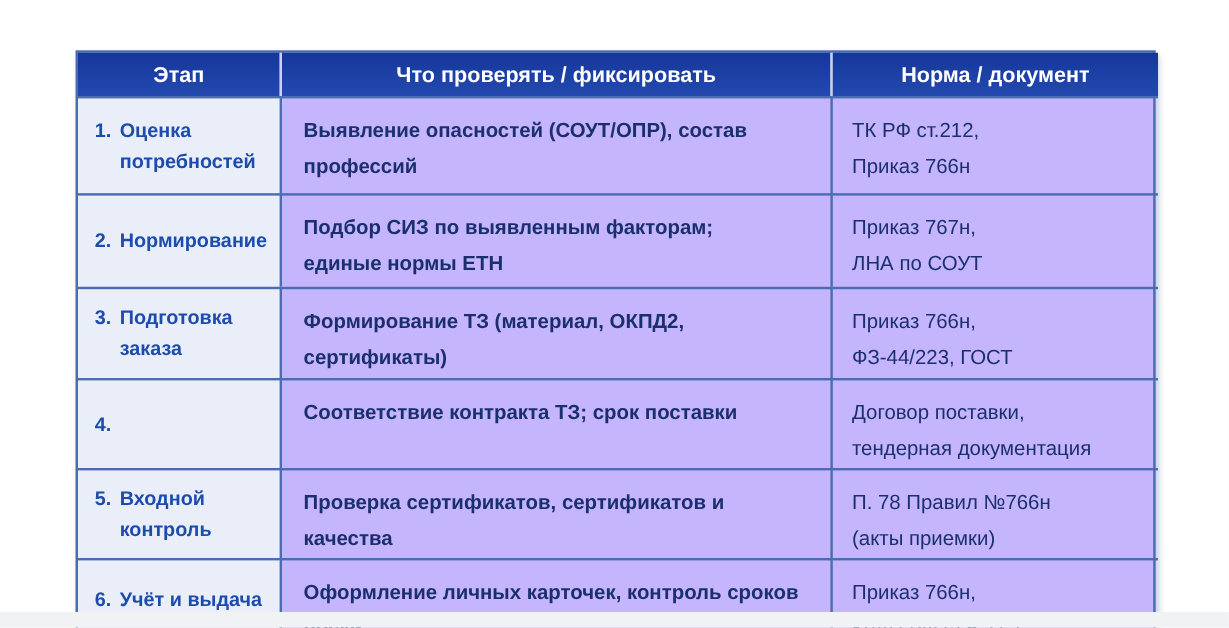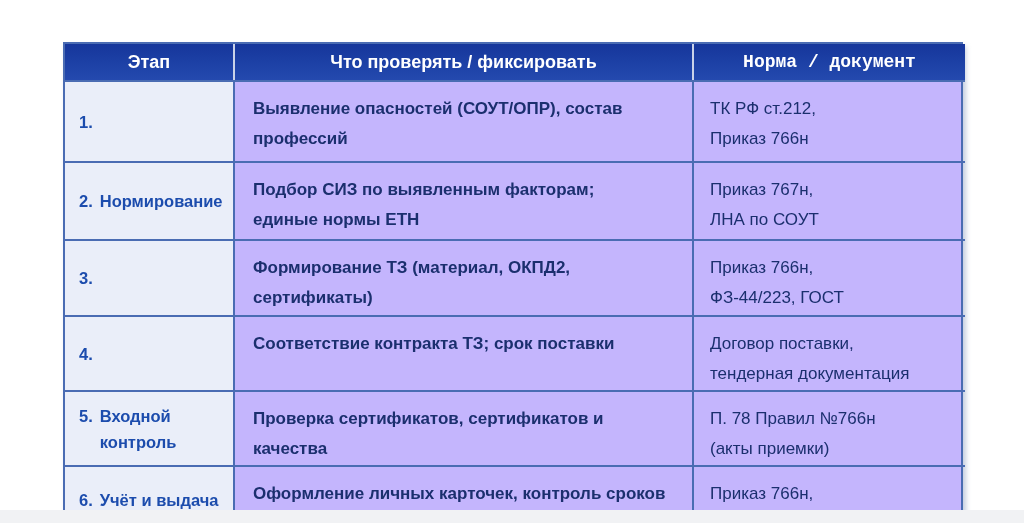--- a/index.html
+++ b/index.html
@@ -30,21 +30,21 @@
     background: linear-gradient(180deg, #16369b 0%, #1d41a6 55%, #2449ae 100%);
     color: #ffffff;
     font-weight: bold;
     font-size: 18px;
     display: flex;
     align-items: center;
     justify-content: center;
     border-right: 2px solid #c9d2e8;
     box-sizing: border-box;
   }
-  .th:last-child { border-right: none; font-family: Liberation Mono, monospace; }
+  .th:last-child { border-right: none; }
   .cell {
     box-sizing: border-box;
     border-top: 2px solid #4a6cb3;
     font-size: 17px;
     line-height: 30px;
     color: #1b2f6e;
     white-space: pre-line;
     padding: 12px 12px 6px 18px;
     overflow: hidden;
   }
@@ -77,41 +77,41 @@
 
 <div class="stage-table">
   <div class="row">
     <div class="th">Этап</div>
     <div class="th">Что проверять / фиксировать</div>
     <div class="th">Норма / документ</div>
   </div>
 
   <div class="row">
     <div class="cell stage-cell">
-      <span class="stage-inner"><span class="stage-num">1.</span></span>
+      <span class="stage-inner"><span class="stage-num">1.</span><span>Оценка потребностей</span></span>
     </div>
     <div class="cell check-cell">Выявление опасностей (СОУТ/ОПР), состав
 профессий</div>
     <div class="cell norm-cell">ТК РФ ст.212,
 Приказ 766н</div>
   </div>
 
   <div class="row">
     <div class="cell stage-cell">
       <span class="stage-inner"><span class="stage-num">2.</span><span>Нормирование</span></span>
     </div>
     <div class="cell check-cell">Подбор СИЗ по выявленным факторам;
 единые нормы ЕТН</div>
     <div class="cell norm-cell">Приказ 767н,
 ЛНА по СОУТ</div>
   </div>
 
   <div class="row">
     <div class="cell stage-cell">
-      <span class="stage-inner"><span class="stage-num">3.</span></span>
+      <span class="stage-inner"><span class="stage-num">3.</span><span>Подготовка заказа</span></span>
     </div>
     <div class="cell check-cell">Формирование ТЗ (материал, ОКПД2, сертификаты)</div>
     <div class="cell norm-cell">Приказ 766н,
 ФЗ-44/223, ГОСТ</div>
   </div>
 
   <div class="row">
     <div class="cell stage-cell">
       <span class="stage-inner"><span class="stage-num">4.</span></span>
     </div>

